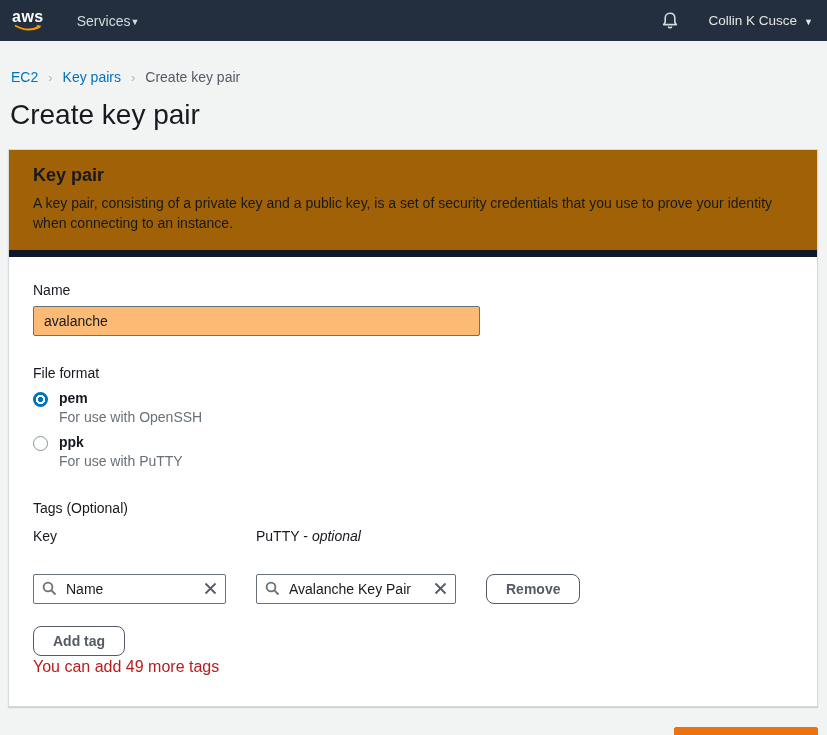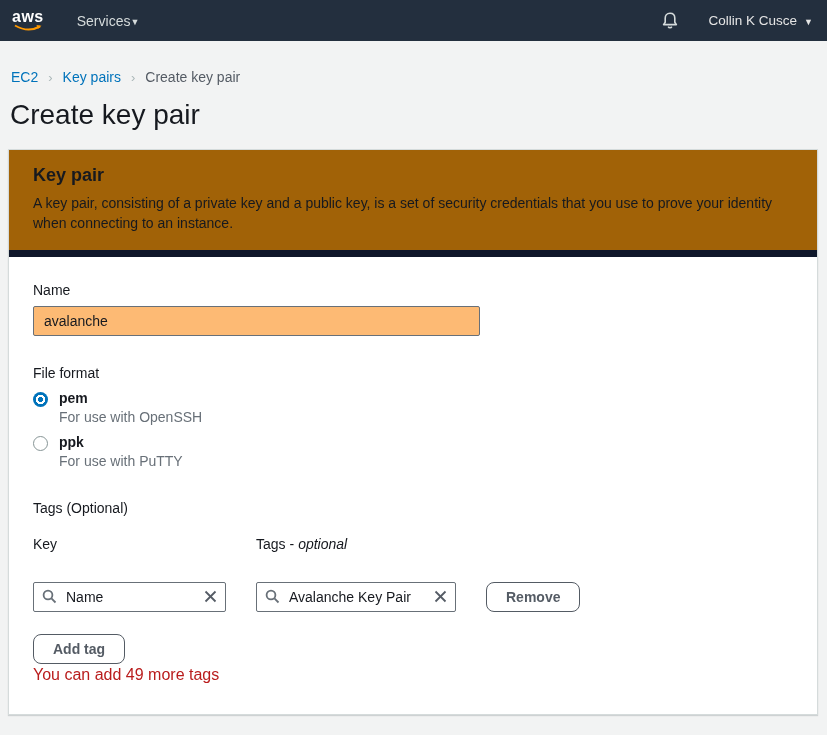--- a/index.html
+++ b/index.html
@@ -52,21 +52,21 @@
   .file-format { margin-top:29px; }
   .radio-row { display:flex; gap:11px; margin-top:9px; cursor:pointer; }
   .radio { width:15px; height:15px; border-radius:50%; flex:0 0 15px; margin-top:2px; }
   .radio.checked { background:radial-gradient(circle, #0073bb 0 2.5px, #ffffff 2.5px 4.5px, #0073bb 4.5px 100%); }
   .radio.unchecked { background:#ffffff; border:1px solid #879596; }
   .radio-label { font-weight:bold; font-size:14px; }
   .radio-desc { font-size:14px; color:#687078; margin-top:3px; }
   
   .tags { margin-top:31px; }
   .tag-grid {
-    margin-top:20px;
+    margin-top:12px;
     display:grid; grid-template-columns:193px 200px auto;
     column-gap:23px; row-gap:9px; align-items:center;gap:30px;
   }
   .col-label em { margin-left:4px; }
   .tag-input { position:relative; height:30px; }
   .tag-input input {
     width:100%; height:30px; border:1px solid #687078; border-radius:2px;
     padding:4px 30px 4px 32px; font-family:"Liberation Sans",sans-serif;
     font-size:14px; color:#16191f; outline:none; background:#fff;
   }
@@ -164,21 +164,21 @@
         </div>
       </div>
     </div>
 
     <div class="tags">
       <span class="tags-label">Tags (Optional)</span>
 
       <div class="tag-grid">
         <span class="col-label">Key</span>
         <span class="col-label">
-          <span>Tags -</span><em>optional</em>
+          <span>PuTTY -</span><em>optional</em>
         </span>
         <span></span>
 
         <div class="tag-input">
           <svg class="search-icon" width="15" height="15" viewBox="0 0 15 15">
             <circle cx="6" cy="6" r="4.4" fill="none" stroke="#687078" stroke-width="1.8"></circle>
             <line x1="9.4" y1="9.4" x2="13.5" y2="13.5" stroke="#687078" stroke-width="1.8"></line>
           </svg>
           <input type="text" value="Name" style="">
           <button class="clear-btn">

